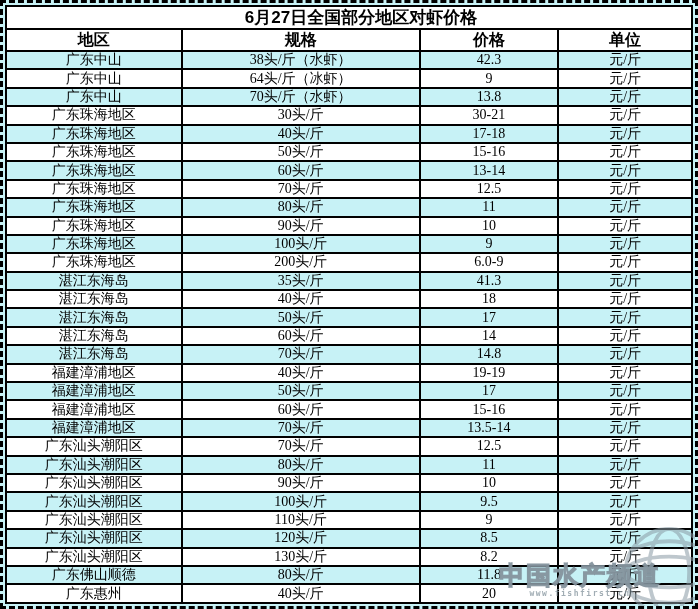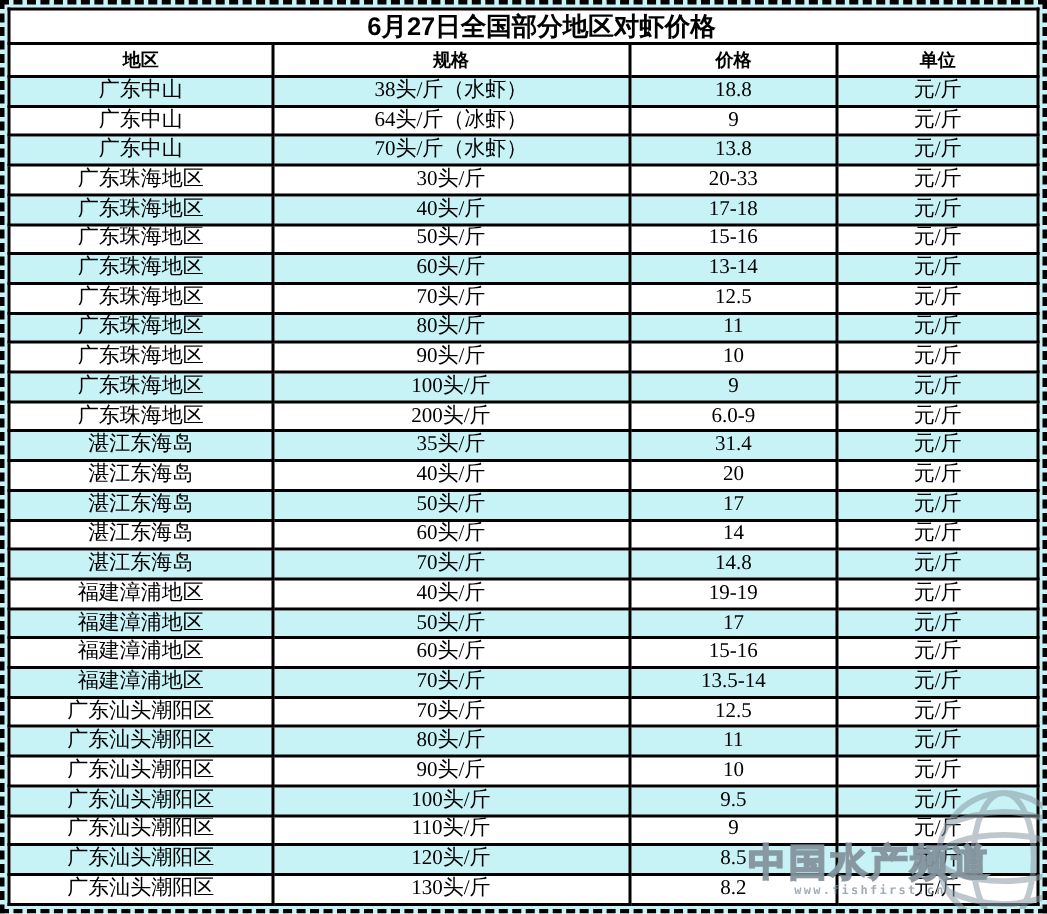--- a/index.html
+++ b/index.html
@@ -38,21 +38,21 @@
   tr.title-row td {
     height: 21px;
     font-size: 17px;
     font-weight: bold;
     font-family: "Liberation Sans", "DejaVu Sans", sans-serif;
     background: #ffffff;
     padding-left: 24px;
   }
   tr.header-row th {
     height: 20px;
-    font-size: 12px;
+    font-size: 16px;
     font-weight: bold;
     font-family: "Liberation Sans", "DejaVu Sans", sans-serif;
     background: #ffffff;
   }
   tbody td {
     font-size: 14px;
     font-family: "Liberation Serif", "DejaVu Serif", serif;
     background: #ffffff;
   }
   tbody tr:nth-child(odd) td { background: #c7f2f6; }
@@ -112,39 +112,39 @@
         <th>地区</th>
         <th>规格</th>
         <th>价格</th>
         <th>单位</th>
       </tr>
     </thead>
     <tbody>
         <tr>
           <td>广东中山</td>
           <td>38头/斤（水虾）</td>
-          <td>18.8</td>
+          <td>42.3</td>
           <td>元/斤</td>
         </tr>
         <tr>
           <td>广东中山</td>
           <td>64头/斤（冰虾）</td>
           <td>9</td>
           <td>元/斤</td>
         </tr>
         <tr>
           <td>广东中山</td>
           <td>70头/斤（水虾）</td>
           <td>13.8</td>
           <td>元/斤</td>
         </tr>
         <tr>
           <td>广东珠海地区</td>
           <td>30头/斤</td>
-          <td>20-33</td>
+          <td>30-21</td>
           <td>元/斤</td>
         </tr>
         <tr>
           <td>广东珠海地区</td>
           <td>40头/斤</td>
           <td>17-18</td>
           <td>元/斤</td>
         </tr>
         <tr>
           <td>广东珠海地区</td>
@@ -184,27 +184,27 @@
         </tr>
         <tr>
           <td>广东珠海地区</td>
           <td>200头/斤</td>
           <td>6.0-9</td>
           <td>元/斤</td>
         </tr>
         <tr>
           <td>湛江东海岛</td>
           <td>35头/斤</td>
-          <td>31.4</td>
+          <td>41.3</td>
           <td>元/斤</td>
         </tr>
         <tr>
           <td>湛江东海岛</td>
           <td>40头/斤</td>
-          <td>20</td>
+          <td>18</td>
           <td>元/斤</td>
         </tr>
         <tr>
           <td>湛江东海岛</td>
           <td>50头/斤</td>
           <td>17</td>
           <td>元/斤</td>
         </tr>
         <tr>
           <td>湛江东海岛</td>
@@ -275,20 +275,32 @@
         <tr>
           <td>广东汕头潮阳区</td>
           <td>120头/斤</td>
           <td>8.5</td>
           <td>元/斤</td>
         </tr>
         <tr>
           <td>广东汕头潮阳区</td>
           <td>130头/斤</td>
           <td>8.2</td>
+          <td>元/斤</td>
+        </tr>
+        <tr>
+          <td>广东佛山顺德</td>
+          <td>80头/斤</td>
+          <td>11.8</td>
+          <td>元/斤</td>
+        </tr>
+        <tr>
+          <td>广东惠州</td>
+          <td>40头/斤</td>
+          <td>20</td>
           <td>元/斤</td>
         </tr>
       </tbody>
   </table>
 
   <div class="watermark">
     <div class="watermark-text">中国水产频道</div>
     <div class="watermark-url">www.fishfirst.cn</div>
   </div>
 

